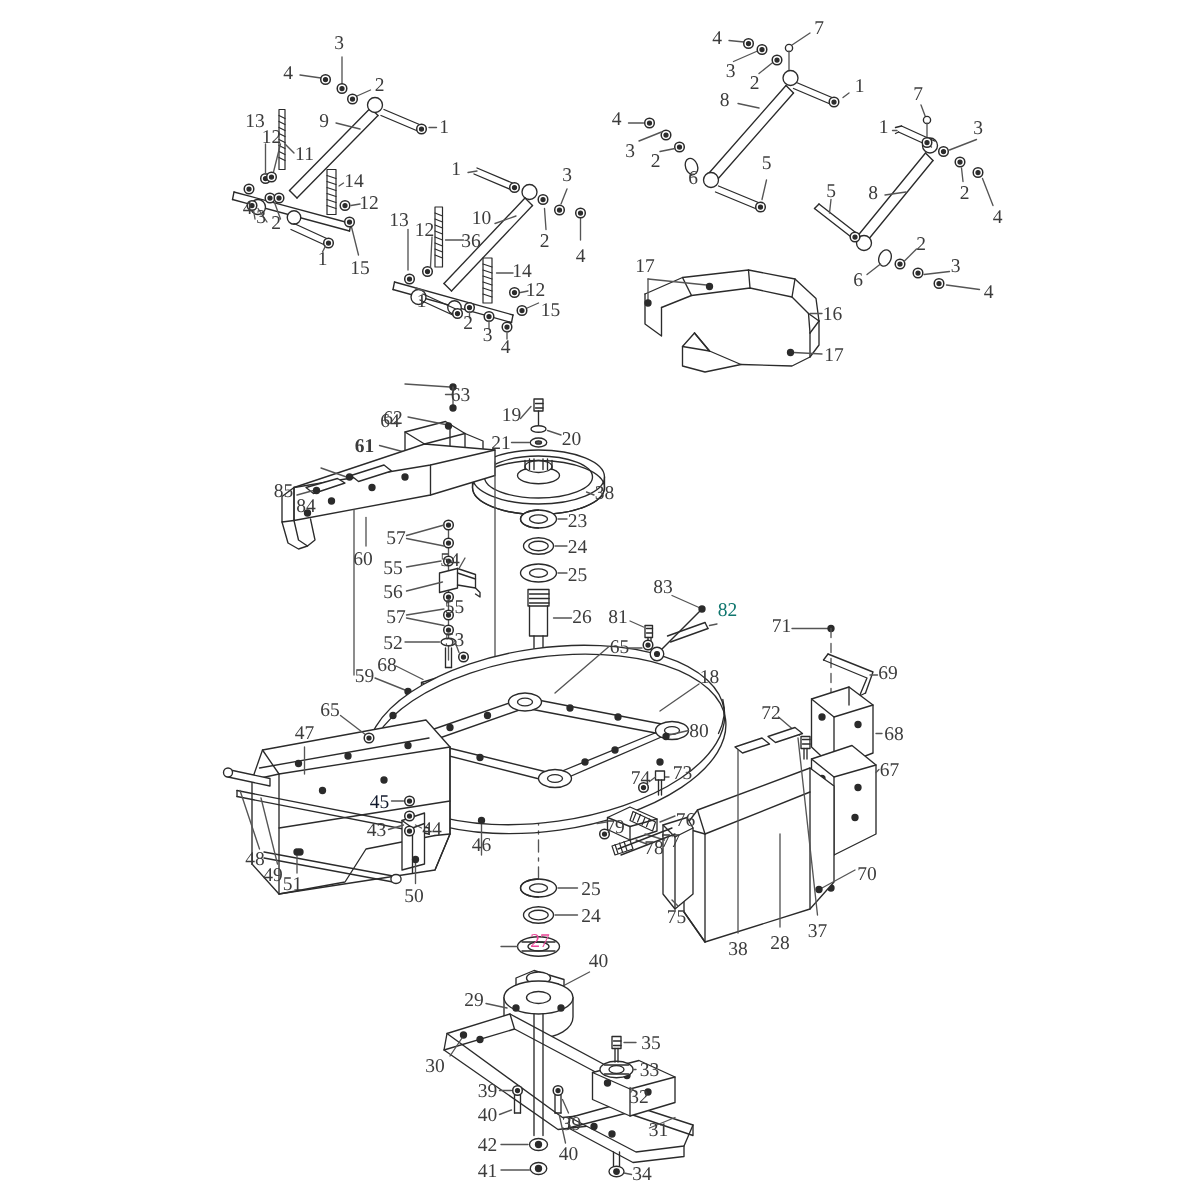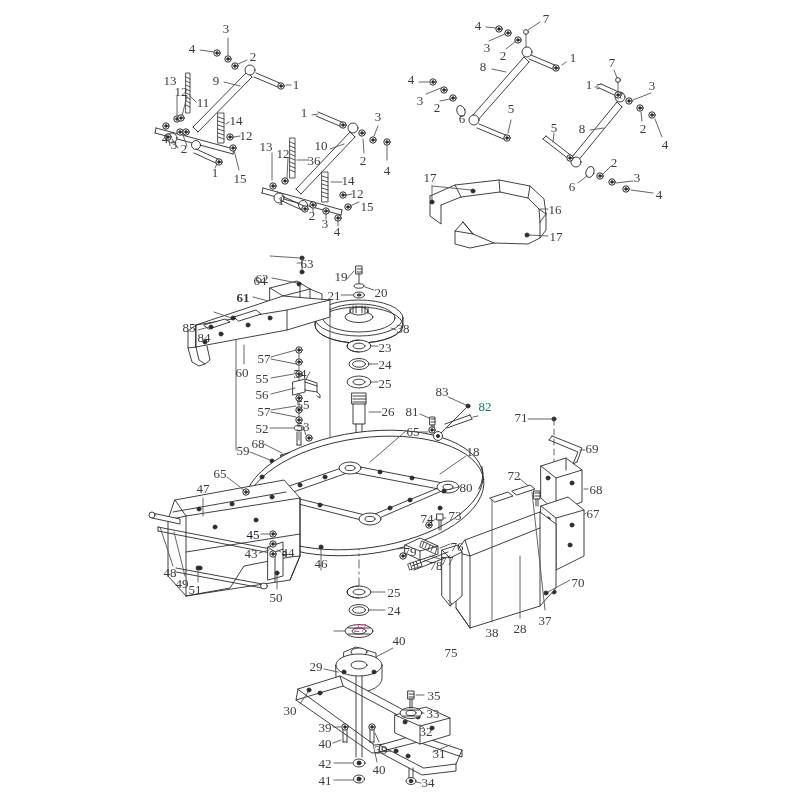--- a/index.html
+++ b/index.html
@@ -815,21 +815,21 @@
       <div class="callout" style="left: 514px; top: 475px; color: rgb(60, 60, 60);">72</div>
       <div class="callout" style="left: 596px; top: 489px; color: rgb(60, 60, 60);">68</div>
       <div class="callout" style="left: 593px; top: 513px; color: rgb(60, 60, 60);">67</div>
       <div class="callout" style="left: 427px; top: 518px; color: rgb(60, 60, 60);">74</div>
       <div class="callout" style="left: 455px; top: 515px; color: rgb(60, 60, 60);">73</div>
       <div class="callout" style="left: 410px; top: 551px; color: rgb(60, 60, 60);">79</div>
       <div class="callout" style="left: 457px; top: 546px; color: rgb(60, 60, 60);">76</div>
       <div class="callout" style="left: 447px; top: 560px; color: rgb(60, 60, 60);">77</div>
       <div class="callout" style="left: 436px; top: 565px; color: rgb(60, 60, 60);">78</div>
       <div class="callout" style="left: 578px; top: 582px; color: rgb(60, 60, 60);">70</div>
-      <div class="callout" style="left: 451px; top: 611px; color: rgb(60, 60, 60); margin-top: 41px;">75</div>
+      <div class="callout" style="left: 451px; top: 611px; color: rgb(60, 60, 60);">75</div>
       <div class="callout" style="left: 492px; top: 632px; color: rgb(60, 60, 60);">38</div>
       <div class="callout" style="left: 520px; top: 628px; color: rgb(60, 60, 60);">28</div>
       <div class="callout" style="left: 545px; top: 620px; color: rgb(60, 60, 60);">37</div>
       <div class="callout" style="left: 220px; top: 473px; color: rgb(60, 60, 60);">65</div>
       <div class="callout" style="left: 203px; top: 488px; color: rgb(60, 60, 60);">47</div>
       <div class="callout" style="left: 253px; top: 534px; color: #0f172a;">45</div>
       <div class="callout" style="left: 251px; top: 553px; color: rgb(60, 60, 60);">43</div>
       <div class="callout" style="left: 288px; top: 552px; color: rgb(60, 60, 60);">44</div>
       <div class="callout" style="left: 321px; top: 563px; color: rgb(60, 60, 60);">46</div>
       <div class="callout" style="left: 170px; top: 572px; color: rgb(60, 60, 60);">48</div>

